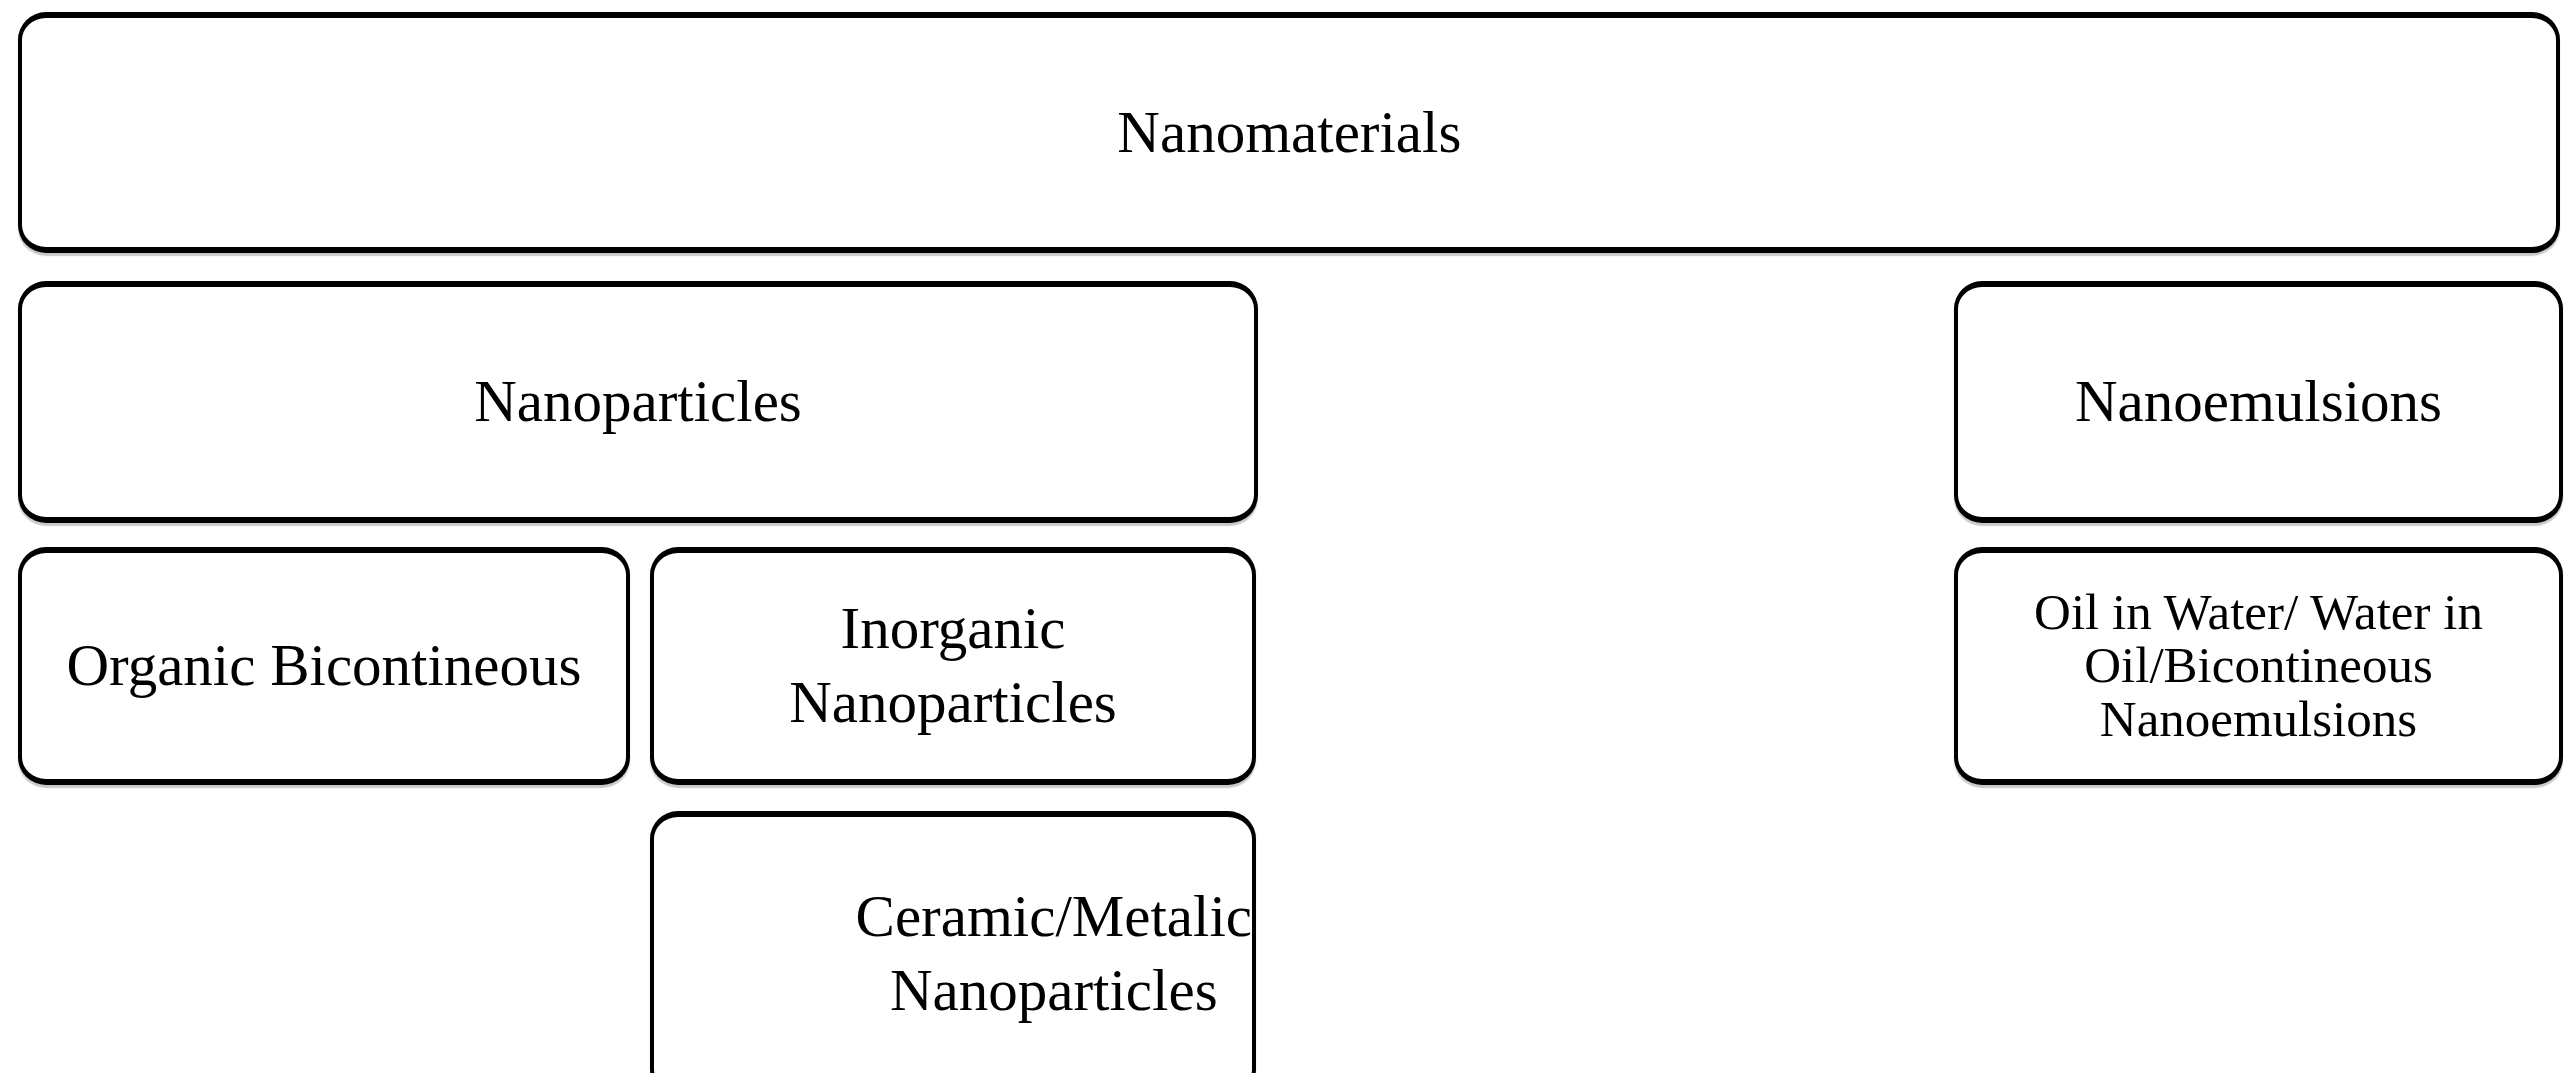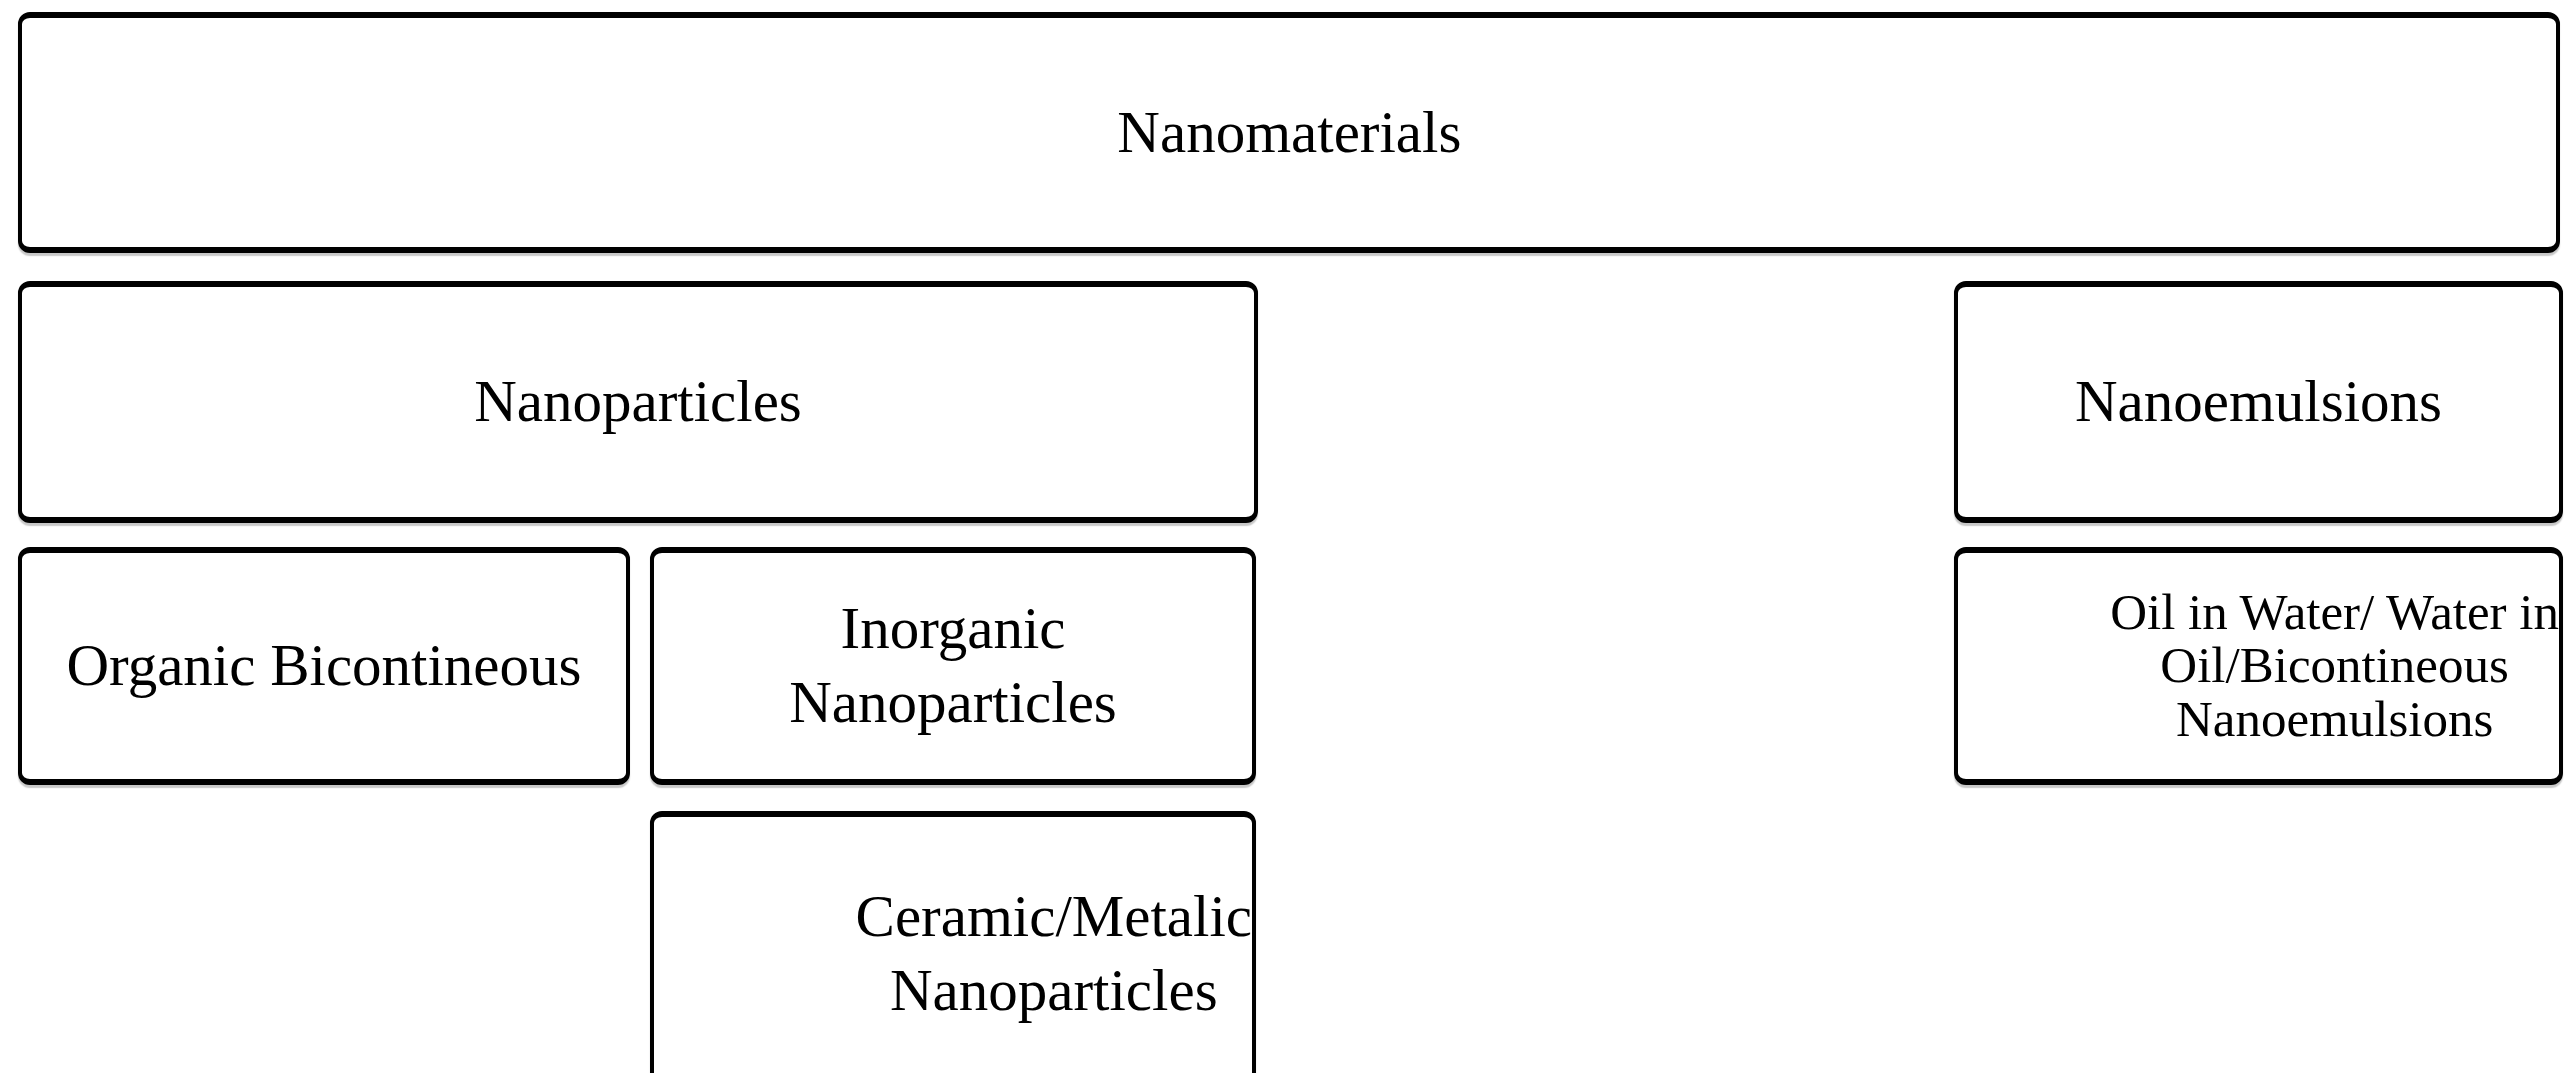--- a/index.html
+++ b/index.html
@@ -15,21 +15,21 @@
     font-family: "Liberation Serif", "DejaVu Serif", serif;
     color: var(--fg, #000000);
   }
   .node {
     position: absolute;
     box-sizing: border-box;
     background: var(--bg, #ffffff);
     border: 4.6px solid var(--line, #000000);
     border-top-width: 6.6px;
     border-bottom-width: 6.6px;
-    border-radius: 12px;
+    border-radius: 28px;
     box-shadow: 0 2.6px 1.3px rgba(0,0,0,0.22);
     display: flex;
     align-items: center;
     justify-content: center;
     text-align: center;
   }
   .lbl {
     display: block;
     white-space: pre-line;
     font-size: 59px;
@@ -39,21 +39,21 @@
   
   #n-root          { left: 18.4px;   top: 12px;   width: 2542px; height: 241px; }
   
   #n-nanoparticles { left: 18px;   top: 281px;  width: 1240px; height: 242px; }
   #n-nanoclays     { left: 1301px; top: 281px;  width: 608px;  height: 242px; }
   #n-nanoemulsions { left: 1954px; top: 281px;  width: 609px;  height: 242px; }
   
   #n-organic       { left: 18px;   top: 547px;  width: 612px;  height: 238px; }
   #n-inorganic     { left: 650px;  top: 547px;  width: 606px;  height: 238px; }
   #n-saponite      { left: 1301px; top: 547px;  width: 608px;  height: 238px; }
-  #n-oil           { left: 1954px; top: 547px;  width: 609px;  height: 238px; justify-content: flex-end; }
+  #n-oil           { left: 1954px; top: 547px;  width: 609px;  height: 238px; }
   
   #n-carbon        { left: 18px;   top: 811px; width: 612px;  height: 242px; }
   #n-ceramic       { left: 650px;  top: 811px; width: 606px;  height: 286px; justify-content: flex-end; }
 
   #n-saponite .lbl { line-height: 1.48; }
   #n-oil .lbl      { font-size: 51px; line-height: 1.04; }
 </style>
 </head>
 <body>
 

